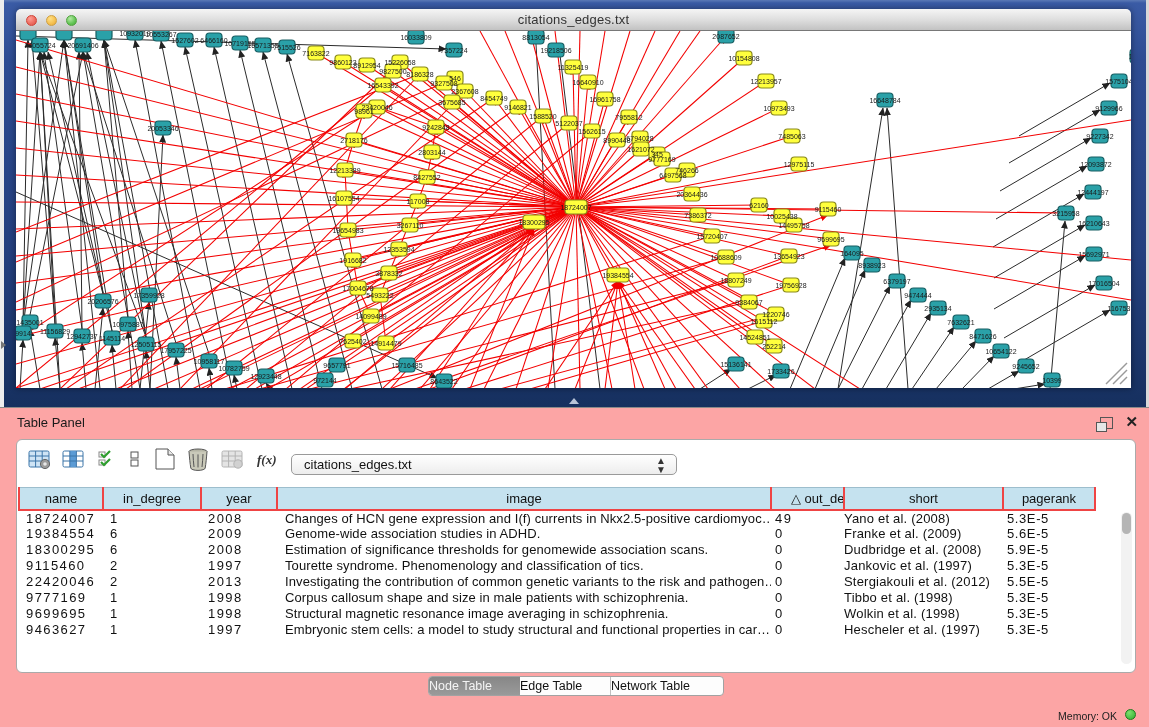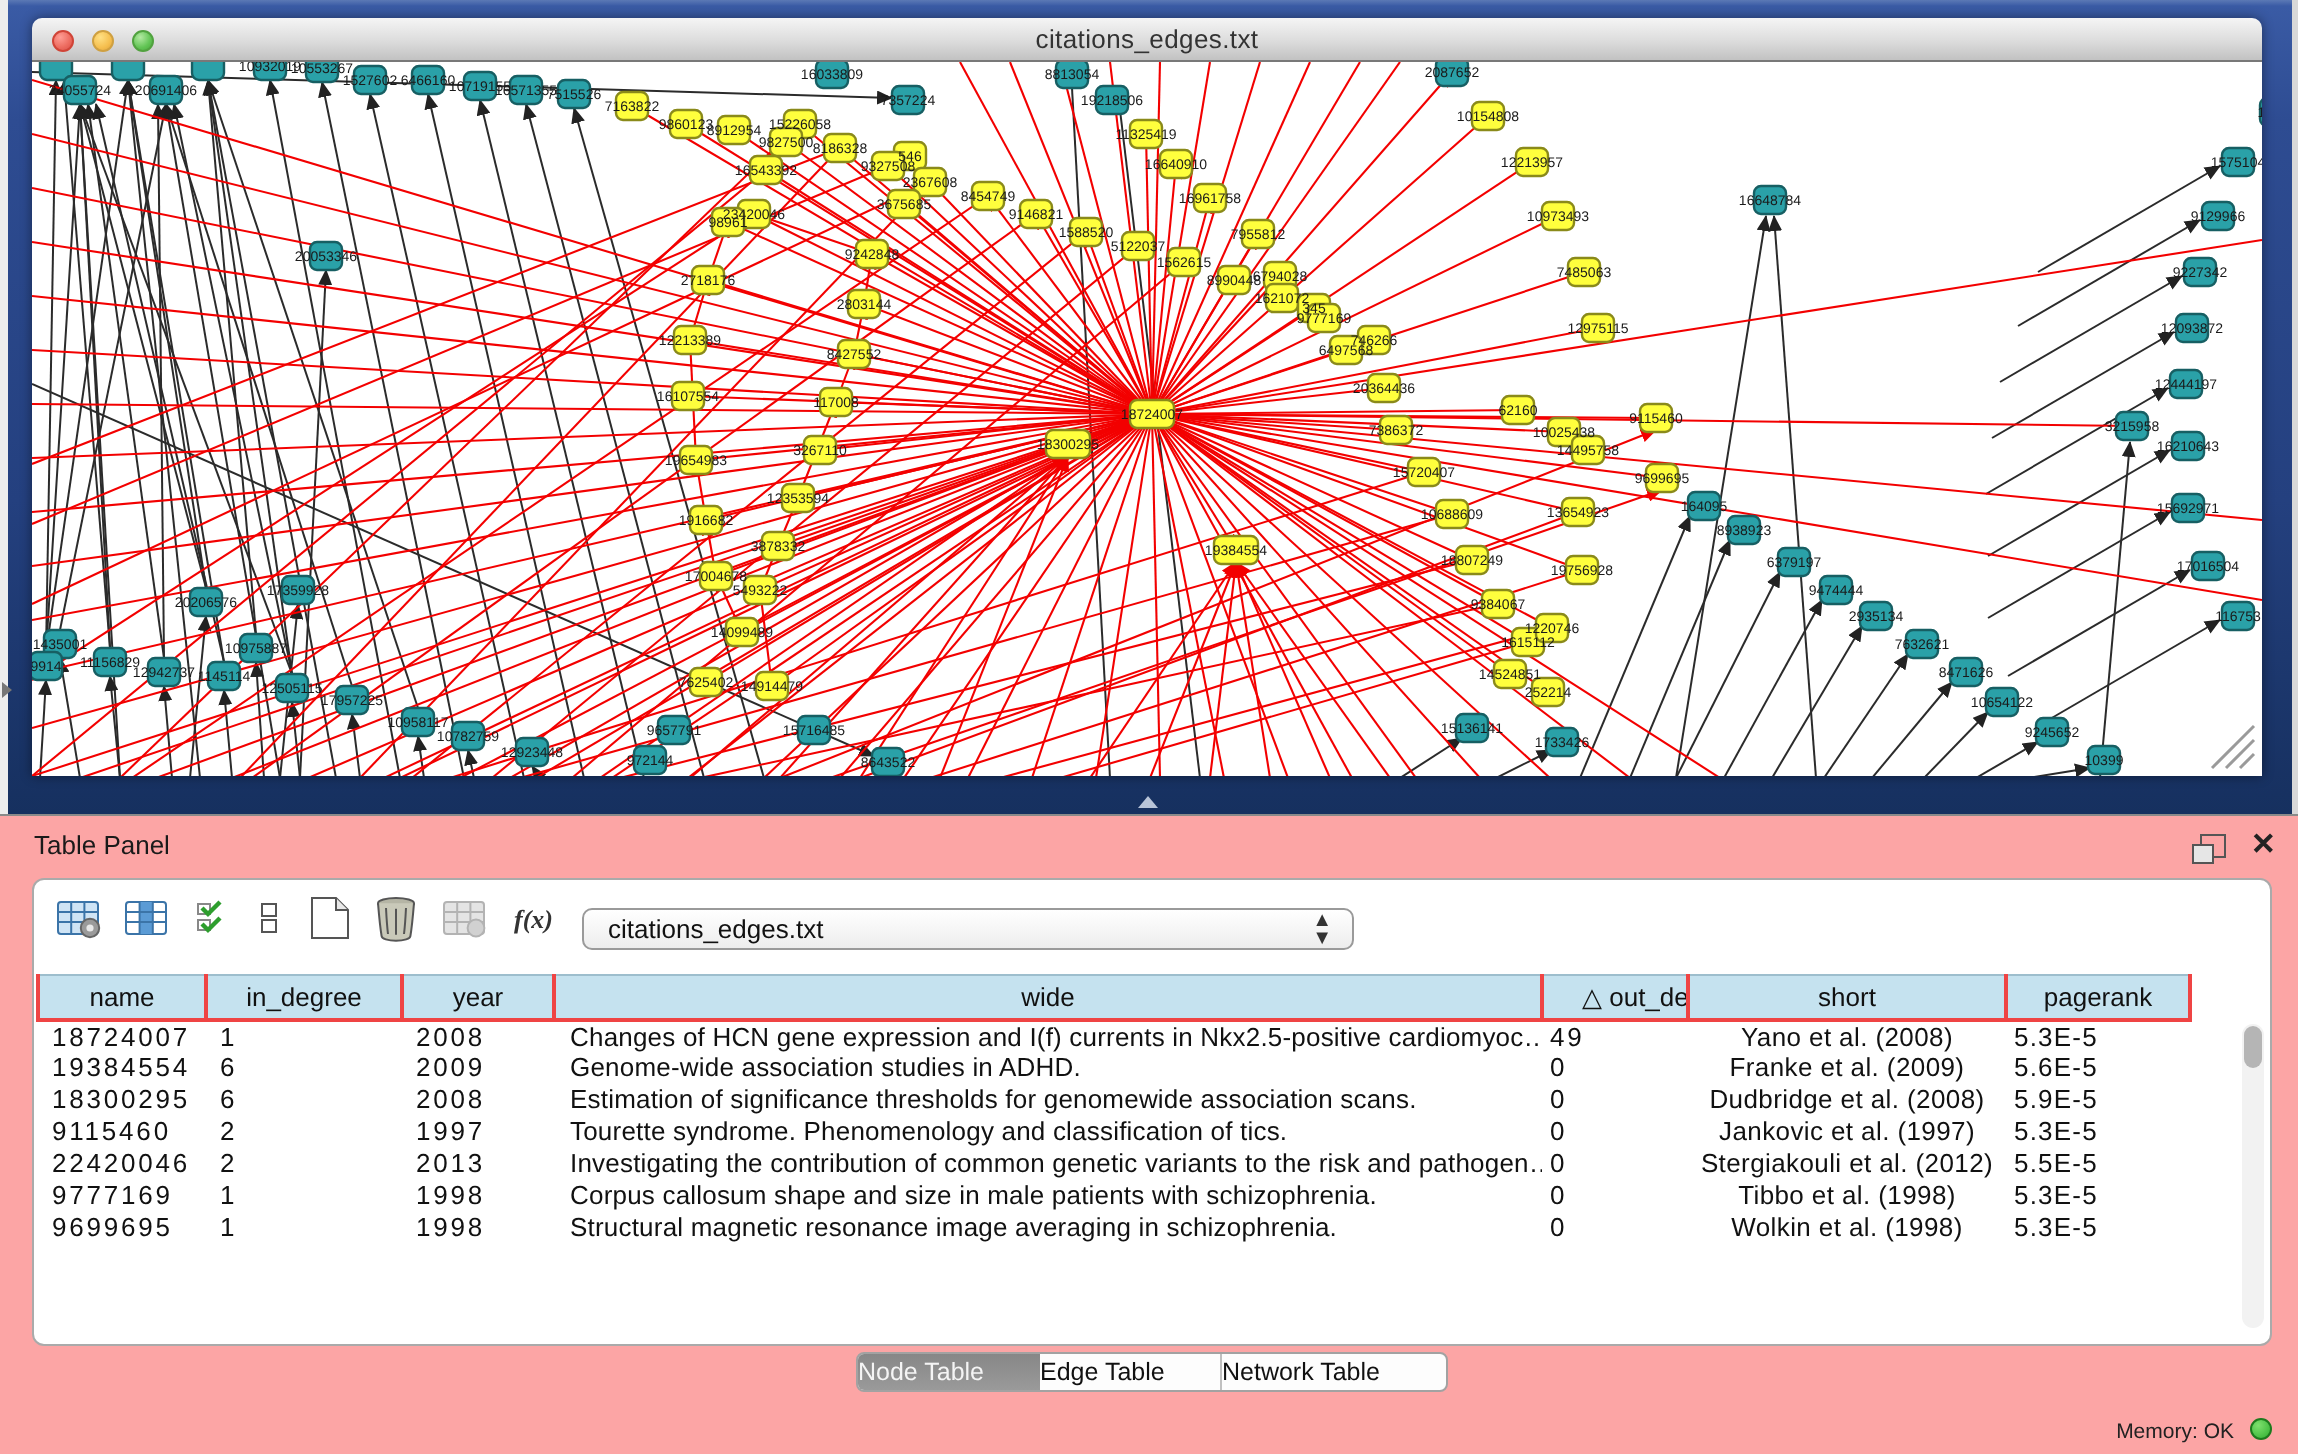--- a/index.html
+++ b/index.html
@@ -14,21 +14,21 @@
 #tphead{position:absolute;left:0;top:0;width:100%;height:29px}
 #tphead span{position:absolute;left:17px;top:7px;font-size:13px;color:#1a1a1a}
 #container{position:absolute;left:16px;top:31px;width:1120px;height:234px;background:#fff;border:1px solid #aaa;border-radius:6px}
 #toolbar{position:absolute;left:0;top:0;width:100%;height:44px}
 #combo{position:absolute;left:274px;top:14px;width:386px;height:21px;border:1px solid #9a9a9a;border-radius:5px;background:linear-gradient(180deg,#ffffff,#ededed);font-size:13px;color:#111;padding:2px 0 0 12px}
 #combo .arr{position:absolute;right:10px;top:1px;font-size:10px;color:#333;line-height:9px}
 table{border-collapse:collapse;table-layout:fixed;width:1104px;position:absolute;left:1px;top:47px;font-size:13px}
 th{background:#c5e2ef;border:2px solid #ef4444;border-top:1px solid #9dbecd;height:22px;font-weight:normal;font-size:13px;color:#111;overflow:hidden;white-space:nowrap}
 td{height:16px;padding:0;overflow:hidden;white-space:nowrap;color:#111}
 td.c1{padding-left:7px;letter-spacing:1.4px} td.c2{padding-left:7px;letter-spacing:1.4px} td.c3{padding-left:7px;letter-spacing:1.4px} td.c4{padding-left:8px;letter-spacing:.1px}
-td.c5{padding-left:4px;letter-spacing:1.4px} td.c6{text-align:center;letter-spacing:.2px} td.c7{padding-left:4px;letter-spacing:.6px}
+td.c5{padding-left:4px;letter-spacing:1.4px} td.c6{letter-spacing:.2px} td.c7{padding-left:4px;letter-spacing:.6px}
 #tabs{position:absolute;left:428px;top:268px;width:296px;height:20px;border:1px solid #a2a2a2;border-radius:4px;background:#fdfdfd;overflow:hidden}
 #tabs div{float:left;height:20px;text-align:left;font-size:12.5px;padding-top:2px;color:#111}
 #tabs .sel{background:linear-gradient(180deg,#878787,#9c9c9c);color:#f4f4f4;width:91px}
 #tabs .t2{width:91px;border-right:1px solid #c0c0c0}
 #tabs .t3{width:111px}
 #mem{position:absolute;right:32px;top:302px;font-size:10.5px;color:#222}
 #memdot{position:absolute;right:13px;top:301px;width:11px;height:11px;border-radius:50%;background:radial-gradient(circle at 35% 30%,#7ee06e,#2faf2f);border:1px solid #1d7a1d}
 #fico{position:absolute;right:36px;top:9px;width:13px;height:12px;border:1.5px solid #555}
 #fico:before{content:"";position:absolute;left:-5px;top:4px;width:9px;height:8px;border:1.5px solid #555;background:#e6e6e6}
 #xico{position:absolute;right:11px;top:5px;font-size:15px;font-weight:bold;color:#222}
@@ -622,21 +622,21 @@
           <col style="width:73px">
           <col style="width:159px">
           <col style="width:92px">
           <col style="width:28px">
         </colgroup>
    <thead>
           <tr>
             <th>name</th>
             <th>in_degree</th>
             <th>year</th>
-            <th>wide</th>
+            <th>image</th>
             <th style="text-align:left;padding-left:19px">△ out_de…</th>
             <th>short</th>
             <th>pagerank</th>
             <th style="background:#fff;border:none"></th>
           </tr>
         </thead>
    <tbody>
 <tr>
             <td class="c1">18724007</td>
             <td class="c2">1</td>
@@ -697,20 +697,30 @@
             <td class="c7">5.3E-5</td>
             <td class="c8"></td>
           </tr>
 <tr>
             <td class="c1">9699695</td>
             <td class="c2">1</td>
             <td class="c3">1998</td>
             <td class="c4">Structural magnetic resonance image averaging in schizophrenia.</td>
             <td class="c5">0</td>
             <td class="c6">Wolkin et al. (1998)</td>
+            <td class="c7">5.3E-5</td>
+            <td class="c8"></td>
+          </tr>
+<tr>
+            <td class="c1">9463627</td>
+            <td class="c2">1</td>
+            <td class="c3">1997</td>
+            <td class="c4">Embryonic stem cells: a model to study structural and functional properties in car…</td>
+            <td class="c5">0</td>
+            <td class="c6">Hescheler et al. (1997)</td>
             <td class="c7">5.3E-5</td>
             <td class="c8"></td>
           </tr>
    </tbody>
   </table>
   <div style="position:absolute;right:3px;top:72px;width:11px;height:152px;background:#f2f2f2;border-radius:6px"></div>
   <div style="position:absolute;right:4px;top:73px;width:9px;height:21px;background:#b5b5b5;border-radius:5px"></div>
  </div>
  <div id="tabs">
       <div class="sel">Node Table</div>

